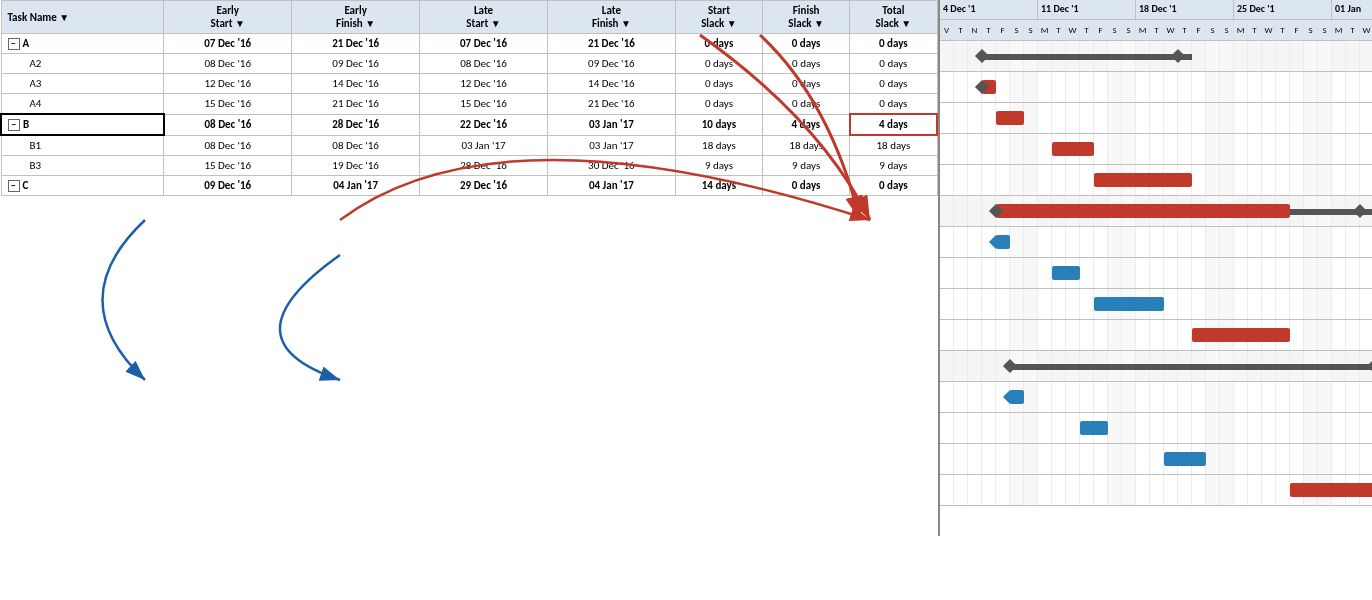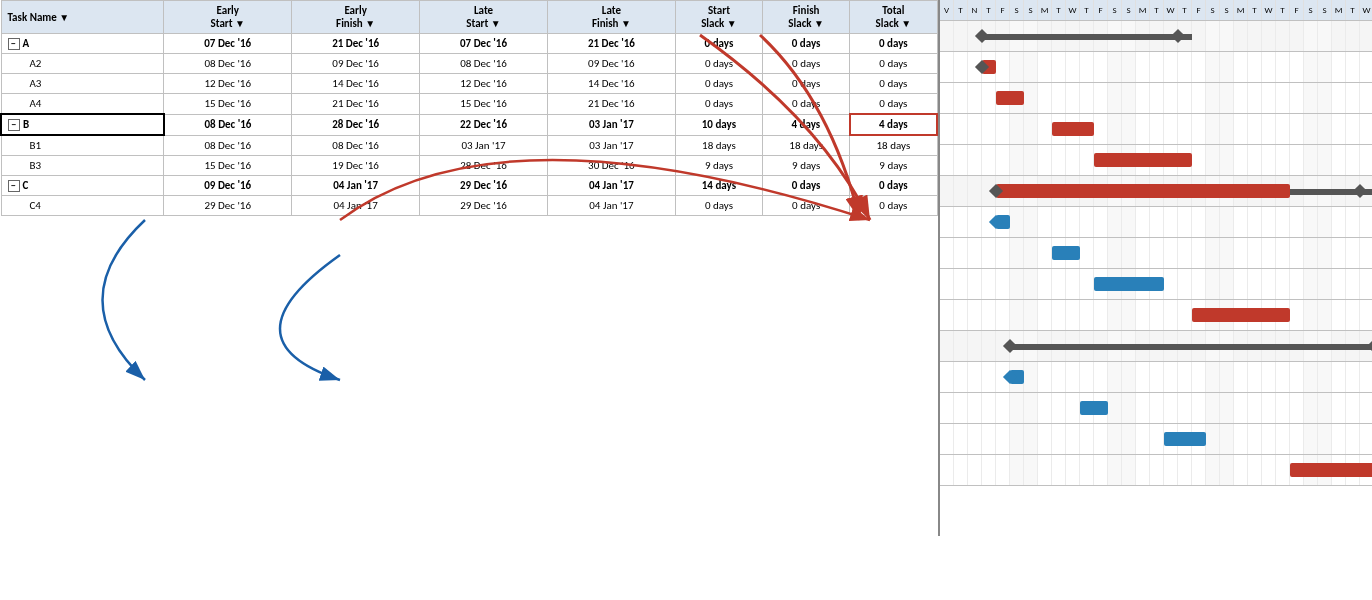--- a/index.html
+++ b/index.html
@@ -248,38 +248,35 @@
           <tr style="font-weight: bold; background: rgb(240, 240, 240);">
             <td class="col-task"><span class="expand-btn">−</span><span style="font-weight: bold;">C</span></td>
             <td class="col-date" style="font-weight: bold;">09 Dec '16</td>
             <td class="col-date" style="font-weight: bold;">04 Jan '17</td>
             <td class="col-date" style="font-weight: bold;">29 Dec '16</td>
             <td class="col-date" style="font-weight: bold;">04 Jan '17</td>
             <td class="col-slack" style="font-weight: bold;">14 days</td>
             <td class="col-slack" style="font-weight: bold;">0 days</td>
             <td class="col-slack" style="font-weight: bold;">0 days</td>
           </tr>
-          <tr>
-            <td class="col-task"><span style="padding-left: 22px;"></span><span>C4</span></td>
-            <td class="col-date">29 Dec '16</td>
-            <td class="col-date">04 Jan '17</td>
-            <td class="col-date">29 Dec '16</td>
-            <td class="col-date">04 Jan '17</td>
-            <td class="col-slack">0 days</td>
-            <td class="col-slack">0 days</td>
-            <td class="col-slack">0 days</td>
-          </tr>
         </tbody>
     </table>
   </div>
 
   <div class="gantt-section">
     <div class="gantt-canvas" style="position:relative;">
 
       <div class="gantt-header">
+        <div class="gantt-header-top" id="gantt-weeks">
+        <div class="gantt-week" style="width: 98px; min-width: 98px;">4 Dec '1</div>
+            <div class="gantt-week" style="width: 98px; min-width: 98px;">11 Dec '1</div>
+            <div class="gantt-week" style="width: 98px; min-width: 98px;">18 Dec '1</div>
+            <div class="gantt-week" style="width: 98px; min-width: 98px;">25 Dec '1</div>
+            <div class="gantt-week" style="width: 98px; min-width: 98px;">01 Jan</div>
+          </div>
         <div class="gantt-header-days" id="gantt-days">
         <div class="gantt-day">V</div>
             <div class="gantt-day">T</div>
             <div class="gantt-day">N</div>
             <div class="gantt-day">T</div>
             <div class="gantt-day">F</div>
             <div class="gantt-day weekend">S</div>
             <div class="gantt-day weekend">S</div>
             <div class="gantt-day">M</div>
             <div class="gantt-day">T</div>

